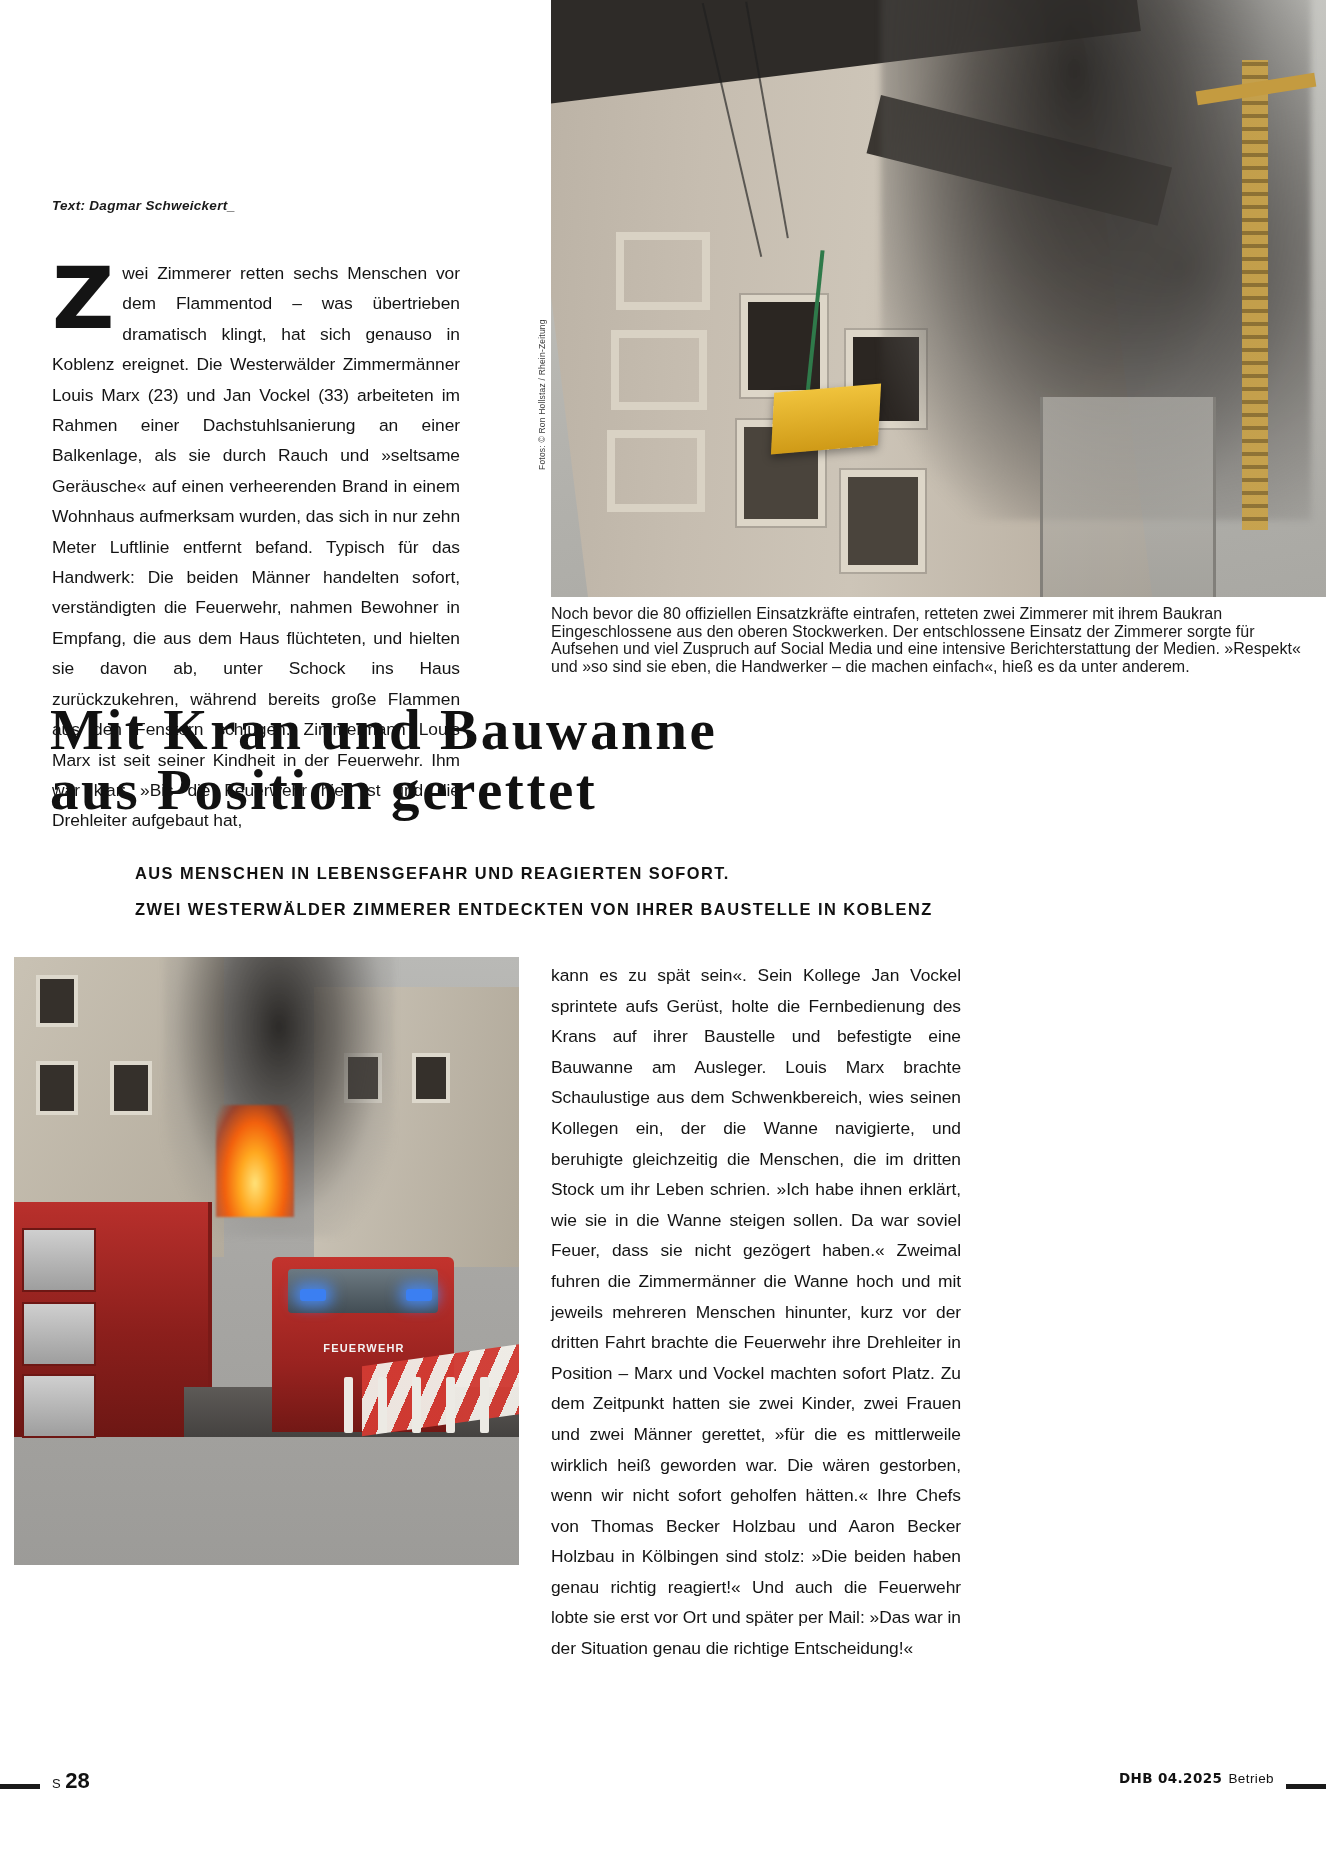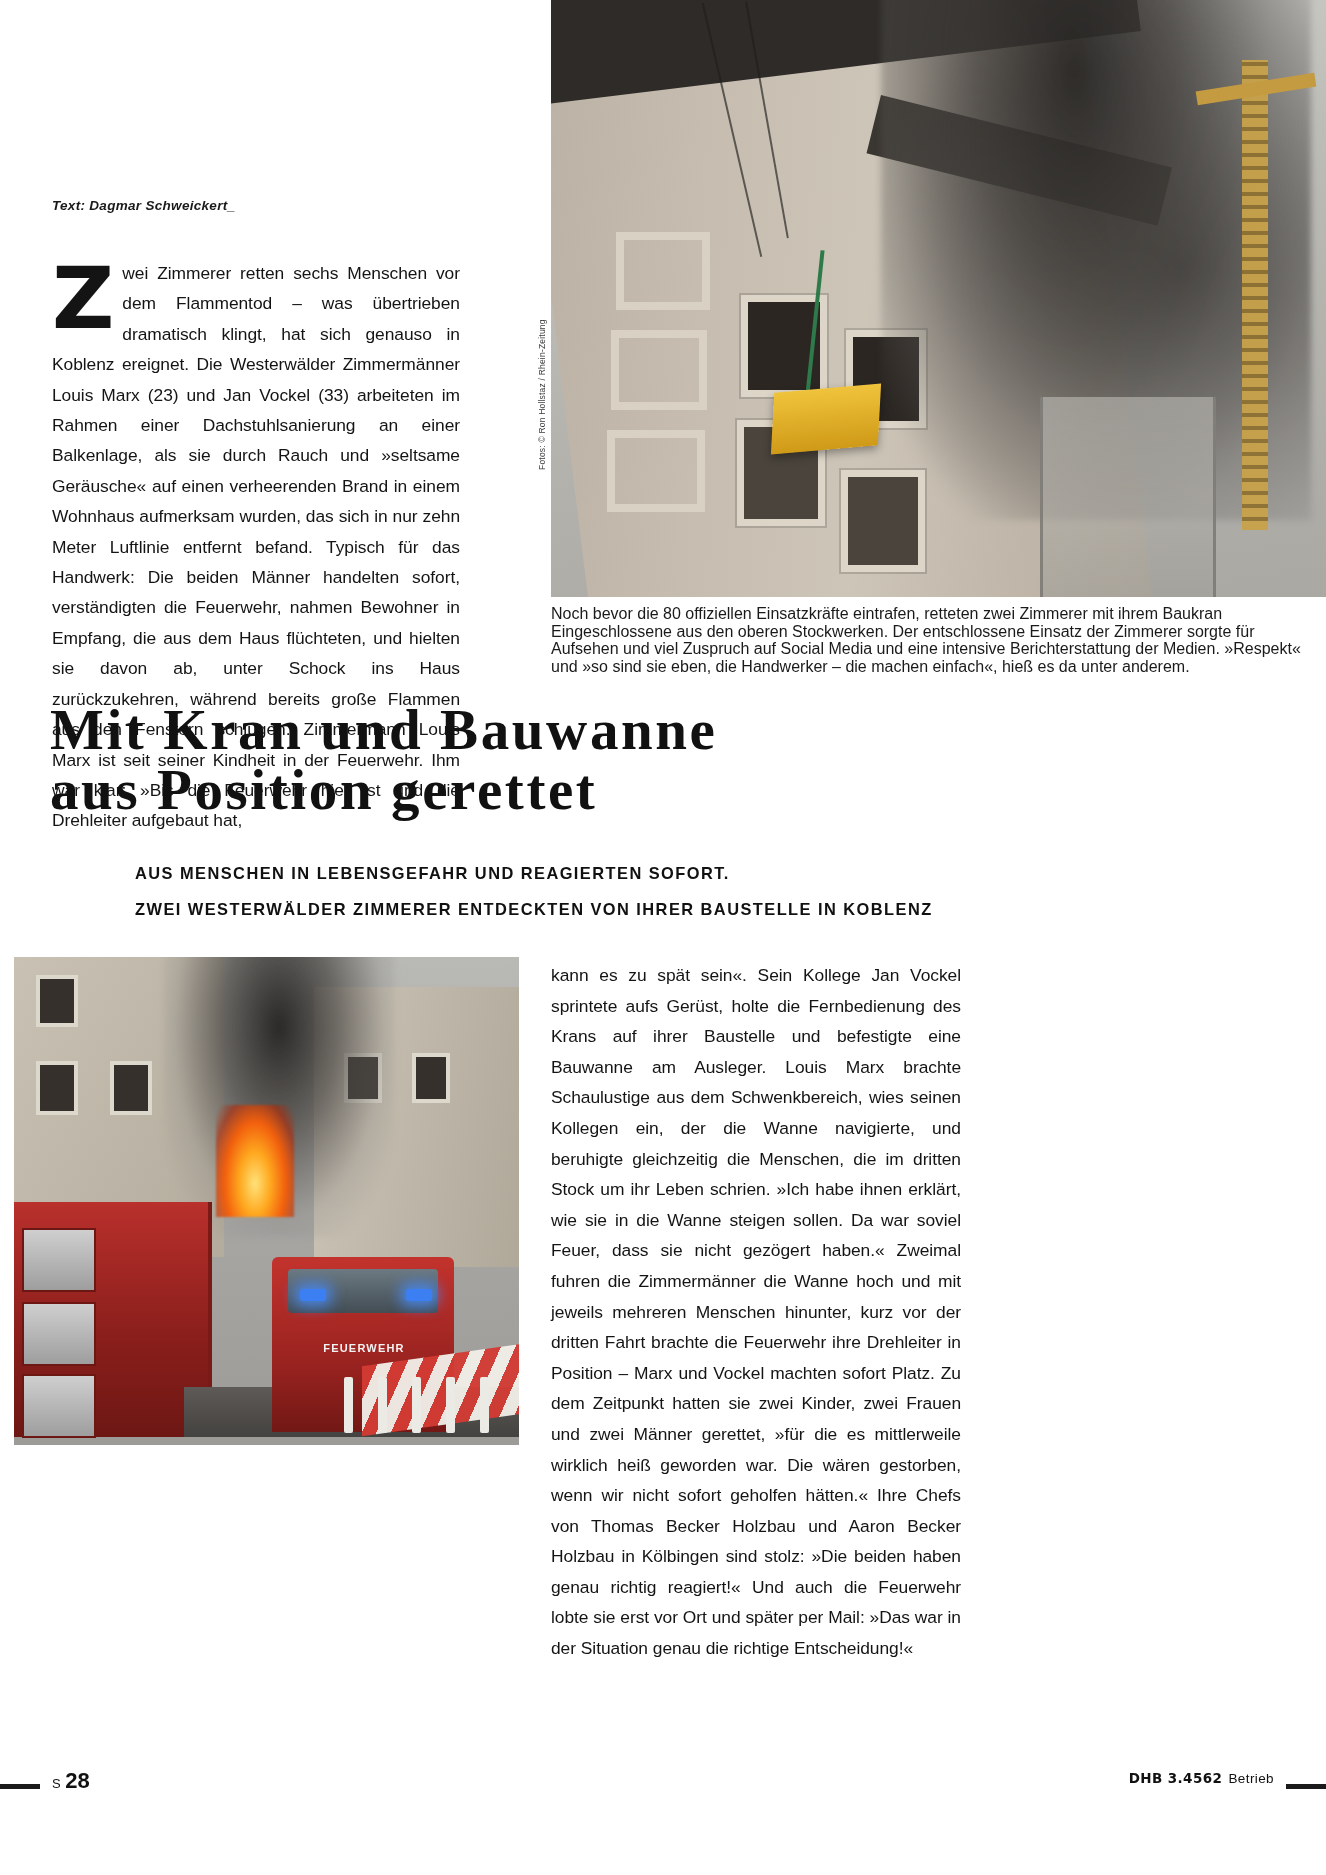--- a/index.html
+++ b/index.html
@@ -198,21 +198,21 @@
     font-weight: 700;
     letter-spacing: 1.45px;
     color: #111;
   }
 
   
   .photo-bottom {
     position: absolute;
     left: 14px; top: 957px;
     width: 505px;
-    height: 488px;
+    height: 608px;
     overflow: hidden;
     background: #6f6f6f;
   }
   .pb-sky { position:absolute; inset:0; background: linear-gradient(180deg,#b9b9b6 0%, #a9a8a5 45%, #9c9b98 100%); }
   .pb-bldg-l {
     position:absolute; left:0; top:0; width:210px; height:300px;
     background: linear-gradient(120deg,#c9c2b4,#b3ab9c);
   }
   .pb-bldg-r {
     position:absolute; left:300px; top:30px; width:205px; height:280px;
@@ -391,15 +391,15 @@
 
 <div class="body-right">kann es zu spät sein«. Sein Kollege Jan Vockel sprintete aufs Gerüst, holte die Fernbedienung des Krans auf ihrer Baustelle und befestigte eine Bauwanne am Ausleger. Louis Marx brachte Schaulustige aus dem Schwenkbereich, wies seinen Kollegen ein, der die Wanne navigierte, und beruhigte gleichzeitig die Menschen, die im dritten Stock um ihr Leben schrien. »Ich habe ihnen erklärt, wie sie in die Wanne steigen sollen. Da war soviel Feuer, dass sie nicht gezögert haben.« Zweimal fuhren die Zimmermänner die Wanne hoch und mit jeweils mehreren Menschen hinunter, kurz vor der dritten Fahrt brachte die Feuerwehr ihre Drehleiter in Position  – Marx und Vockel machten sofort Platz. Zu dem Zeitpunkt hatten sie zwei Kinder, zwei Frauen und zwei Männer gerettet, »für die es mittlerweile wirklich heiß geworden war. Die wären gestorben, wenn wir nicht sofort geholfen hätten.« Ihre Chefs von Thomas Becker Holzbau und Aaron Becker Holzbau in Kölbingen sind stolz: »Die beiden haben genau richtig reagiert!« Und auch die Feuerwehr lobte sie erst vor Ort und später per Mail: »Das war in der Situation genau die richtige Entscheidung!«</div>
 
 <div class="footer-rule-left"></div>
 <div class="footer-rule-right"></div>
 <div class="folio-left">
   <span>S</span>
   <b>28</b>
 </div>
 <div class="folio-right">
-  <span class="mag">DHB 3.4562</span>
+  <span class="mag">DHB 04.2025</span>
   <span class="sec">Betrieb</span>
 </div>
 
 </body></html>

